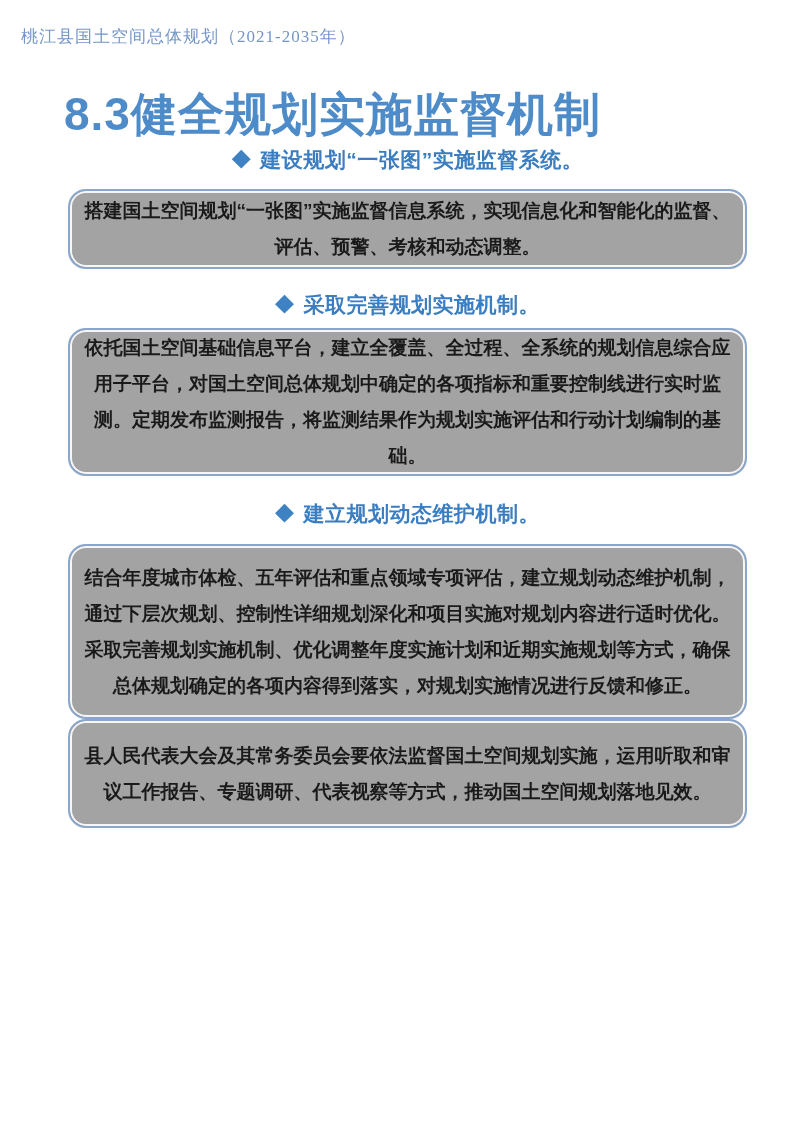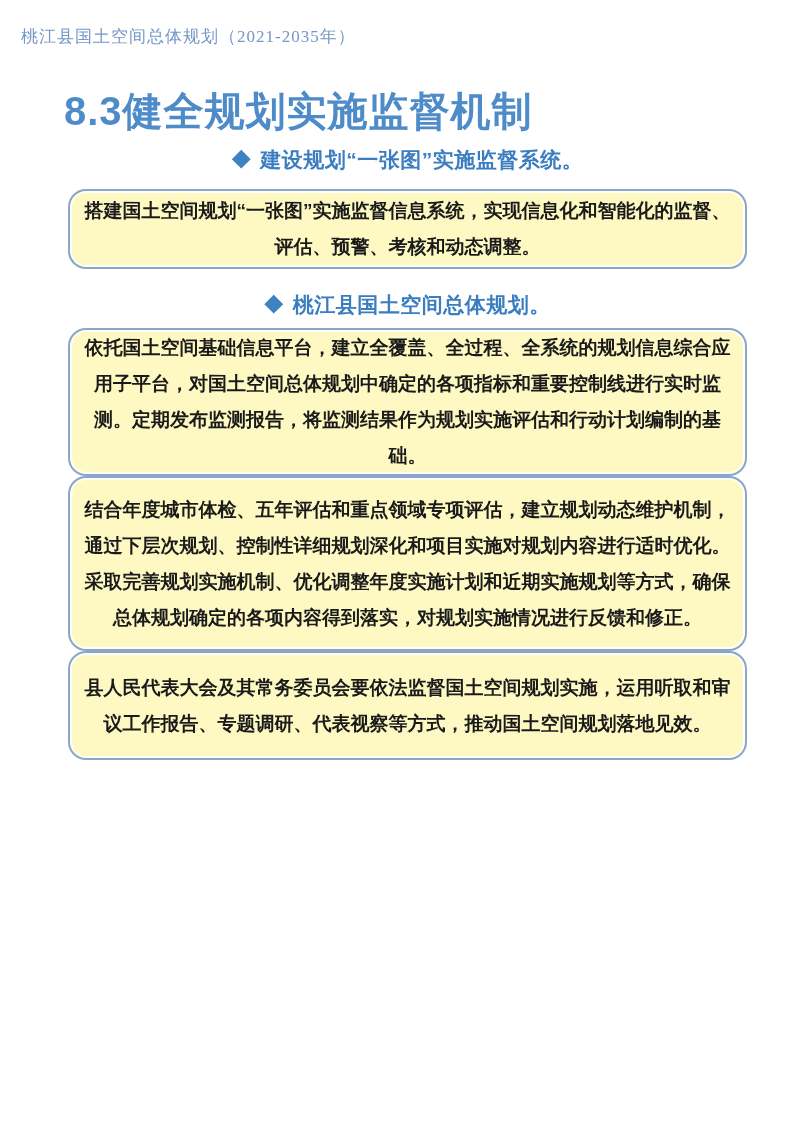--- a/index.html
+++ b/index.html
@@ -19,21 +19,21 @@
     left: 21px;
     font-family: "Liberation Serif", serif;
     font-size: 17px;
     color: #7496c7;
     letter-spacing: 1px;
   }
   .title {
     position: absolute;
     top: 84px;
     left: 64px;
-    font-size: 40px;
+    font-size: 46px;
     font-weight: 700;
     color: #4e8bc9;
     letter-spacing: 1px;
     white-space: nowrap;
   }
   .content {
     position: absolute;
     top: 146px;
     left: 68px;
     width: 679px;
@@ -48,21 +48,21 @@
   }
   .diamond {
     display: inline-block;
     font-size: 19px;
     margin-right: 9px;
     transform: translateY(-1px);
     color: #3f82c4;
   }
   .box {
     width: 100%;
-    background: #fef9c3;
+    background: #a3a3a3;
     border: 2px solid #8ba6cb;
     border-radius: 18px;
     box-shadow: inset 0 0 0 2px rgba(255,255,255,0.9);
     display: flex;
     align-items: center;
     justify-content: center;
     padding: 0 10px;
   }
   .box p {
     width: 100%;
@@ -97,29 +97,32 @@
       <h2 class="section-heading">
         <span class="diamond">◆</span><span>建设规划“一张图”实施监督系统。</span>
       </h2>
       <div class="box box-1">
         <p>搭建国土空间规划“一张图”实施监督信息系统，实现信息化和智能化的监督、评估、预警、考核和动态调整。</p>
       </div>
     </div>
 
     <div class="section section-2">
       <h2 class="section-heading">
-        <span class="diamond">◆</span><span>桃江县国土空间总体规划。</span>
+        <span class="diamond">◆</span><span>采取完善规划实施机制。</span>
       </h2>
       <div class="box box-2">
         <p>依托国土空间基础信息平台，建立全覆盖、全过程、全系统的规划信息综合应用子平台，对国土空间总体规划中确定的各项指标和重要控制线进行实时监测。定期发布监测报告，将监测结果作为规划实施评估和行动计划编制的基础。</p>
       </div>
     </div>
 
 
     <div class="section section-4">
+      <h2 class="section-heading">
+        <span class="diamond">◆</span><span>建立规划动态维护机制。</span>
+      </h2>
       <div class="box box-4">
         <p>结合年度城市体检、五年评估和重点领域专项评估，建立规划动态维护机制，通过下层次规划、控制性详细规划深化和项目实施对规划内容进行适时优化。采取完善规划实施机制、优化调整年度实施计划和近期实施规划等方式，确保总体规划确定的各项内容得到落实，对规划实施情况进行反馈和修正。</p>
       </div>
     </div>
 
     <div class="section section-5">
       <div class="box box-5">
         <p>县人民代表大会及其常务委员会要依法监督国土空间规划实施，运用听取和审议工作报告、专题调研、代表视察等方式，推动国土空间规划落地见效。</p>
       </div>
     </div>

